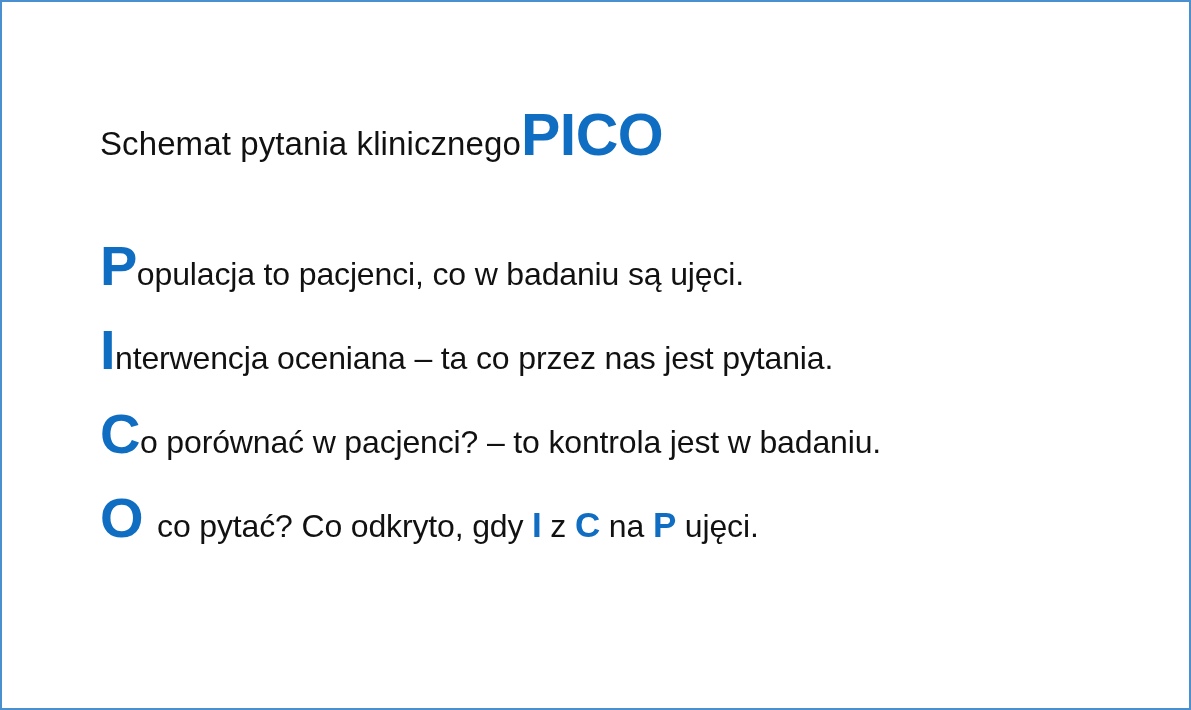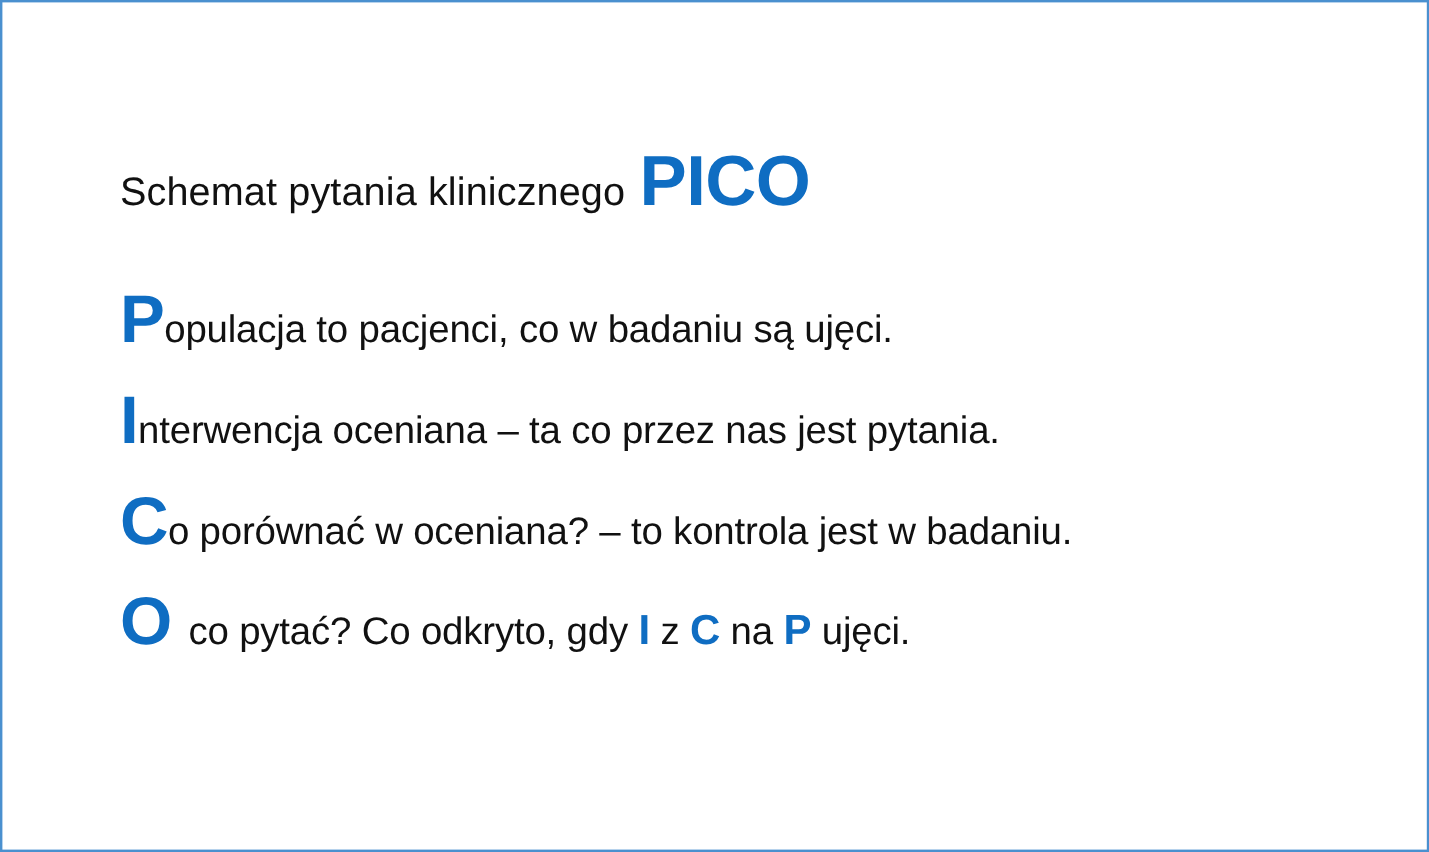--- a/index.html
+++ b/index.html
@@ -20,42 +20,41 @@
     box-sizing: border-box;
     background: #ffffff;
     border: 2px solid #4a90cf;
     overflow: hidden;
   }
 
   
   .title-row {
     position: absolute;
     left: 98px;
-    top: 120px;
+    top: 104px;
     display: flex;
     align-items: baseline;
     white-space: nowrap;
   }
 
   .title-text {
     font-family: "Liberation Sans", "DejaVu Sans", sans-serif;
     font-size: 33px;
     font-weight: 400;
     color: #111111;
     letter-spacing: 0.1px;
     line-height: 1;
   }
 
   .title-acronym {
     font-family: "Liberation Sans", "DejaVu Sans", sans-serif;
     font-size: 59px;
     font-weight: 700;
     color: #0f6dc2;
     line-height: 1;
-    margin-left: 12px;
     letter-spacing: -0.5px;
   }
 
   
   .verse-list {
     position: absolute;
     left: 98px;
     top: 236px;
     width: 1040px;
   }
@@ -112,21 +111,21 @@
       <div class="verse-line">
         <span class="dropcap">P</span>
         <span class="verse-text">opulacja to pacjenci, co w badaniu są ujęci.</span>
       </div>
       <div class="verse-line">
         <span class="dropcap">I</span>
         <span class="verse-text">nterwencja oceniana – ta co przez nas jest pytania.</span>
       </div>
       <div class="verse-line">
         <span class="dropcap">C</span>
-        <span class="verse-text">o porównać w oceniana? – to kontrola jest w badaniu.</span>
+        <span class="verse-text">o porównać w pacjenci? – to kontrola jest w badaniu.</span>
       </div>
       <div class="verse-line gap-after-cap">
         <span class="dropcap">O</span>
         <span class="verse-text"><span>co pytać? Co odkryto, gdy </span><span class="hl">I</span><span> z </span><span class="hl">C</span><span> na </span><span class="hl">P</span><span> ujęci.</span></span>
       </div>
     </div>
 
 </div>
 
 </body></html>

